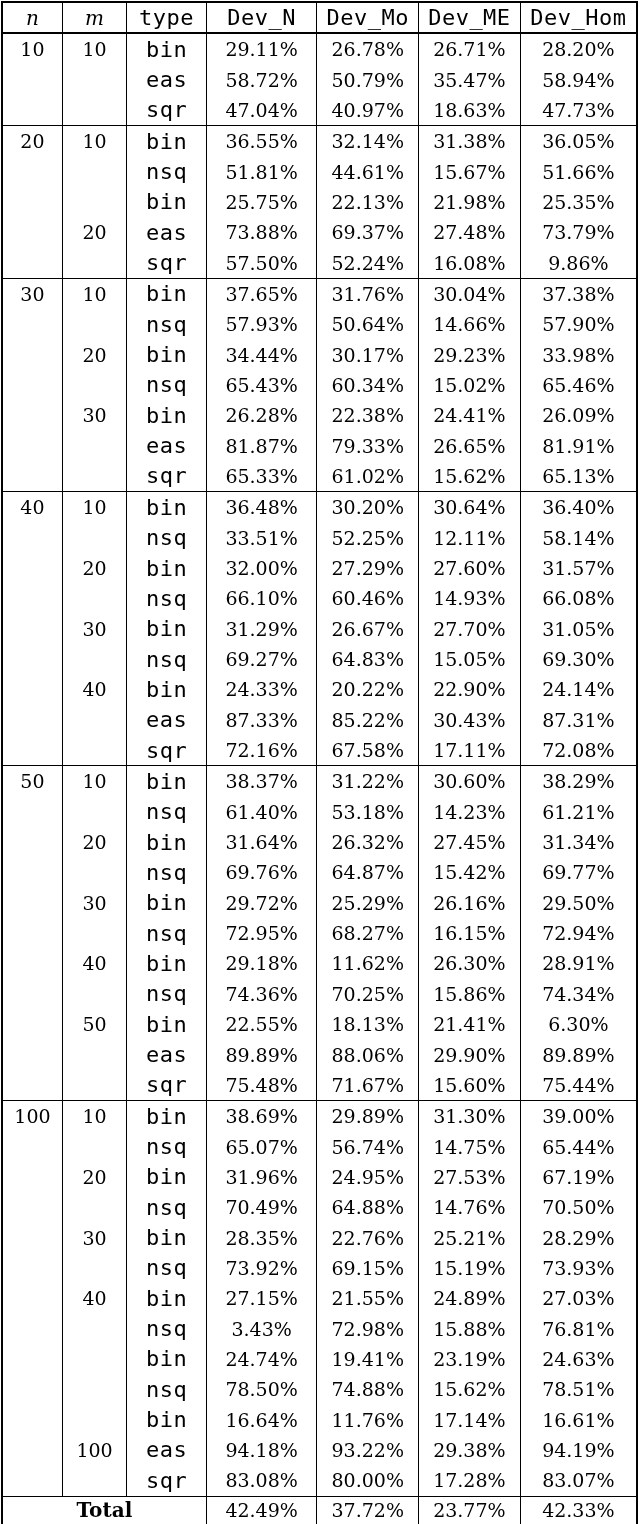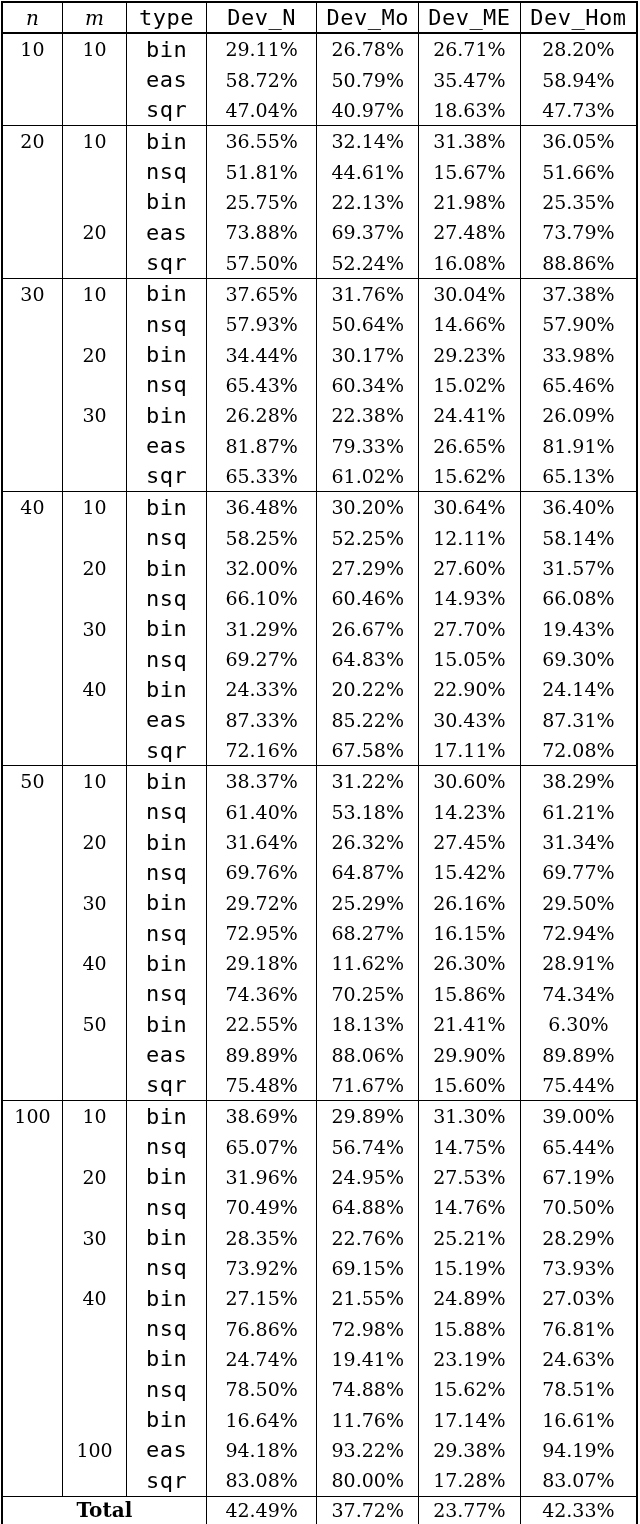--- a/index.html
+++ b/index.html
@@ -164,21 +164,21 @@
           <td class="serif">27.48%</td>
           <td class="serif">73.79%</td>
         </tr>
         <tr>
           <td class="serif"></td>
           <td class="serif"></td>
           <td class="mono">sqr</td>
           <td class="serif">57.50%</td>
           <td class="serif">52.24%</td>
           <td class="serif">16.08%</td>
-          <td class="serif">88.86%</td>
+          <td class="serif">9.86%</td>
         </tr>
         <tr class="section-start">
           <td class="serif">30</td>
           <td class="serif">10</td>
           <td class="mono">bin</td>
           <td class="serif">37.65%</td>
           <td class="serif">31.76%</td>
           <td class="serif">30.04%</td>
           <td class="serif">37.38%</td>
         </tr>
@@ -242,21 +242,21 @@
           <td class="mono">bin</td>
           <td class="serif">36.48%</td>
           <td class="serif">30.20%</td>
           <td class="serif">30.64%</td>
           <td class="serif">36.40%</td>
         </tr>
         <tr>
           <td class="serif"></td>
           <td class="serif"></td>
           <td class="mono">nsq</td>
-          <td class="serif">58.25%</td>
+          <td class="serif">33.51%</td>
           <td class="serif">52.25%</td>
           <td class="serif">12.11%</td>
           <td class="serif">58.14%</td>
         </tr>
         <tr>
           <td class="serif"></td>
           <td class="serif">20</td>
           <td class="mono">bin</td>
           <td class="serif">32.00%</td>
           <td class="serif">27.29%</td>
@@ -272,21 +272,21 @@
           <td class="serif">14.93%</td>
           <td class="serif">66.08%</td>
         </tr>
         <tr>
           <td class="serif"></td>
           <td class="serif">30</td>
           <td class="mono">bin</td>
           <td class="serif">31.29%</td>
           <td class="serif">26.67%</td>
           <td class="serif">27.70%</td>
-          <td class="serif">19.43%</td>
+          <td class="serif">31.05%</td>
         </tr>
         <tr>
           <td class="serif"></td>
           <td class="serif"></td>
           <td class="mono">nsq</td>
           <td class="serif">69.27%</td>
           <td class="serif">64.83%</td>
           <td class="serif">15.05%</td>
           <td class="serif">69.30%</td>
         </tr>
@@ -476,21 +476,21 @@
           <td class="mono">bin</td>
           <td class="serif">27.15%</td>
           <td class="serif">21.55%</td>
           <td class="serif">24.89%</td>
           <td class="serif">27.03%</td>
         </tr>
         <tr>
           <td class="serif"></td>
           <td class="serif"></td>
           <td class="mono">nsq</td>
-          <td class="serif">76.86%</td>
+          <td class="serif">3.43%</td>
           <td class="serif">72.98%</td>
           <td class="serif">15.88%</td>
           <td class="serif">76.81%</td>
         </tr>
         <tr>
           <td class="serif"></td>
           <td class="serif"></td>
           <td class="mono">bin</td>
           <td class="serif">24.74%</td>
           <td class="serif">19.41%</td>

